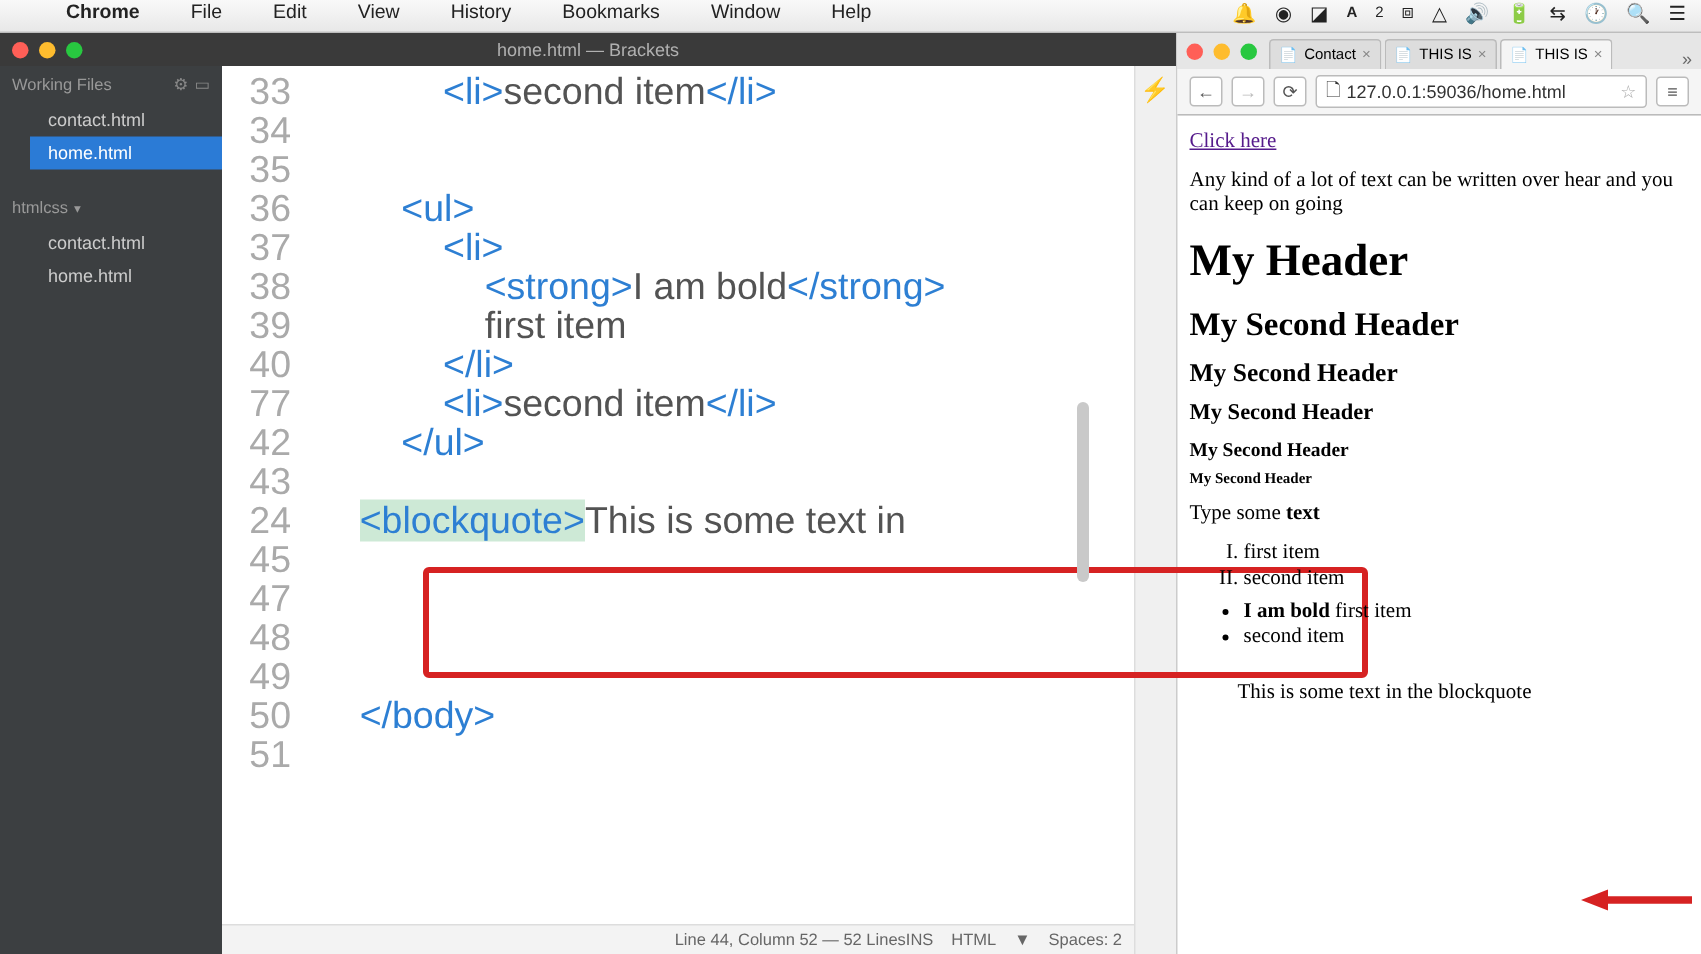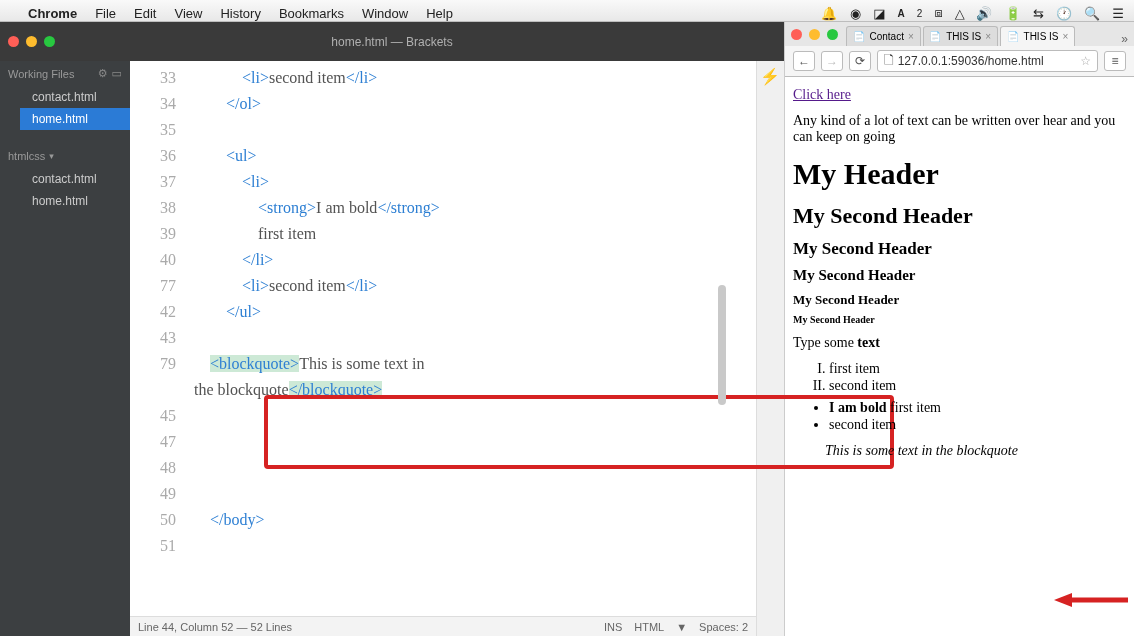--- a/index.html
+++ b/index.html
@@ -11,25 +11,25 @@
   overflow: hidden;
   position: relative;
 }
 
 
 .mac-menubar {
   height: 22px;
   background: linear-gradient(#f9f9f9,#e8e8e8);
   border-bottom: 1px solid #bdbdbd;
   display: flex;
-  align-items: flex-end;
+  align-items: flex-start;
   font-size: 13px;
   color: #222;
   padding: 0 10px;
-  gap: 18px;
+  gap: 34px;
   position: relative;
 }
 .mac-menubar .apple { font-size: 14px; }
 .mac-menubar .bold { font-weight: 600; }
 .menubar-right {
   position: absolute;
   right: 10px;
   display: flex;
   gap: 12px;
   align-items: center;
@@ -43,21 +43,21 @@
 }
 
 
 .brackets {
   width: 784px;
   display: flex;
   flex-direction: column;
   background: #fff;
 }
 .brackets-titlebar {
-  height: 39px;
+  height: 22px;
   background: #3a3a3a;
   display: flex;
   align-items: center;
   padding: 0 8px;
   position: relative;
 }
 .traffic {
   display: flex;
   gap: 7px;
 }
@@ -78,21 +78,21 @@
 }
 
 .brackets-body {
   flex: 1;
   display: flex;
   min-height: 0;
 }
 
 
 .sidebar {
-  width: 130px;
+  width: 148px;
   background: #3c3f41;
   color: #bbb;
   font-size: 12px;
   flex-shrink: 0;
   display: flex;
   flex-direction: column;
 }
 .sidebar .section-head {
   padding: 6px 8px;
   font-size: 11px;
@@ -122,22 +122,22 @@
   min-width: 0;
   position: relative;
 }
 .code-scroll {
   flex: 1;
   overflow: hidden;
   padding-top: 4px;
 }
 .code-line {
   display: flex;
-  font-family: Liberation Serif, serif;
-  font-size: 16px;
+  font-family: Liberation Sans, sans-serif;
+  font-size: 25px;
   line-height: 26px;
   white-space: pre;
 }
 .gutter {
   width: 64px;
   text-align: right;
   padding-right: 18px;
   color: #aaa;
   flex-shrink: 0;
   user-select: none;
@@ -164,21 +164,21 @@
 
 .statusbar {
   height: 20px;
   background: #f3f3f3;
   border-top: 1px solid #ddd;
   display: flex;
   align-items: center;
   font-size: 11px;
   color: #666;
   padding: 4px 8px;
-  justify-content: space-between;
+  justify-content: flex-end;
 }
 .statusbar .right { display: flex; gap: 12px; }
 
 
 .browser {
   flex: 1;
   background: #fff;
   display: flex;
   flex-direction: column;
   border-left: 1px solid #ccc;
@@ -258,21 +258,21 @@
 .page .para { margin: 10px 0; }
 .page h1 { font-size: 30px; margin: 12px 0; font-weight: bold; }
 .page .h2 { font-size: 22px; font-weight: bold; margin: 10px 0; }
 .page .h3 { font-size: 17px; font-weight: bold; margin: 8px 0; }
 .page .h4 { font-size: 15px; font-weight: bold; margin: 8px 0; }
 .page .h5 { font-size: 13px; font-weight: bold; margin: 6px 0; }
 .page .h6 { font-size: 10px; font-weight: bold; margin: 6px 0; }
 .page ol, .page ul { margin: 6px 0 6px 36px; }
 .page ol { list-style-type: upper-roman; }
 .page li { margin: 1px 0; }
-.page blockquote { margin: 10px 0 10px 32px; font-style: italic; }
+.page blockquote { margin: 21px 0 10px 32px; }
 
 .red-arrow {
   position: absolute;
   width: 74px;
   height: 18px;
   right: 6px;
   top: 514px;
 }
 .red-arrow svg { width: 100%; height: 100%; }
 
@@ -363,32 +363,31 @@
           <span>htmlcss</span>
           <span style="font-size:9px;">▾</span>
         </div>
         <div class="file">contact.html</div>
         <div class="file">home.html</div>
       </div>
 
       <div class="editor">
         <div class="code-scroll" id="code-scroll">
             <div class="code-line"><span class="gutter">33</span><span class="code">            <span class="tag">&lt;li&gt;</span>second item<span class="tag">&lt;/li&gt;</span></span></div>
-            <div class="code-line"><span class="gutter">34</span><span class="code">        <span class="tag">&lt;/ol&gt;</span></span></div>
+            <div class="code-line"><span class="gutter">34</span></div>
             <div class="code-line"><span class="gutter">35</span><span class="code"></span></div>
             <div class="code-line"><span class="gutter">36</span><span class="code">        <span class="tag">&lt;ul&gt;</span></span></div>
             <div class="code-line"><span class="gutter">37</span><span class="code">            <span class="tag">&lt;li&gt;</span></span></div>
             <div class="code-line"><span class="gutter">38</span><span class="code">                <span class="tag">&lt;strong&gt;</span>I am bold<span class="tag">&lt;/strong&gt;</span></span></div>
             <div class="code-line"><span class="gutter">39</span><span class="code">                first item</span></div>
             <div class="code-line"><span class="gutter">40</span><span class="code">            <span class="tag">&lt;/li&gt;</span></span></div>
             <div class="code-line"><span class="gutter">77</span><span class="code">            <span class="tag">&lt;li&gt;</span>second item<span class="tag">&lt;/li&gt;</span></span></div>
             <div class="code-line"><span class="gutter">42</span><span class="code">        <span class="tag">&lt;/ul&gt;</span></span></div>
             <div class="code-line"><span class="gutter">43</span><span class="code"></span></div>
-            <div class="code-line"><span class="gutter">79</span><span class="code">    <span class="tag hl">&lt;blockquote&gt;</span>This is some text in</span></div>
-            <div class="code-line"><span class="gutter"></span><span class="code">the blockquote<span class="tag hl">&lt;/blockquote&gt;</span></span></div>
+            <div class="code-line"><span class="gutter">24</span><span class="code">    <span class="tag hl">&lt;blockquote&gt;</span>This is some text in</span></div>
             <div class="code-line"><span class="gutter">45</span><span class="code"></span></div>
             <div class="code-line"><span class="gutter">47</span><span class="code"></span></div>
             <div class="code-line"><span class="gutter">48</span><span class="code"></span></div>
             <div class="code-line"><span class="gutter">49</span><span class="code"></span></div>
             <div class="code-line"><span class="gutter">50</span><span class="code">    <span class="tag">&lt;/body&gt;</span></span></div>
             <div class="code-line"><span class="gutter">51</span><span class="code"></span></div>
           </div>
 
         <div class="highlight-box"></div>
 

